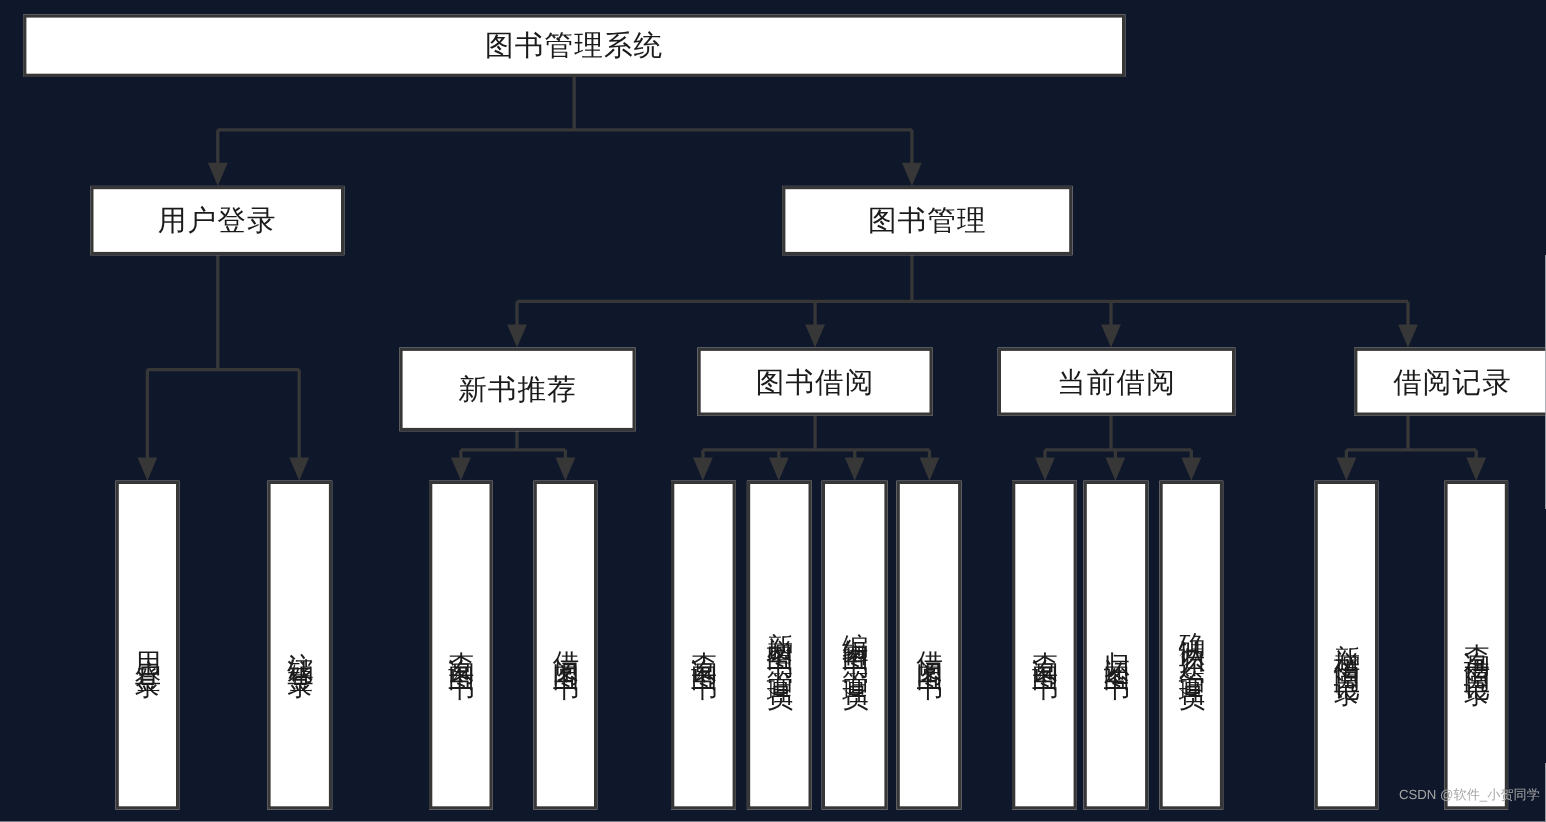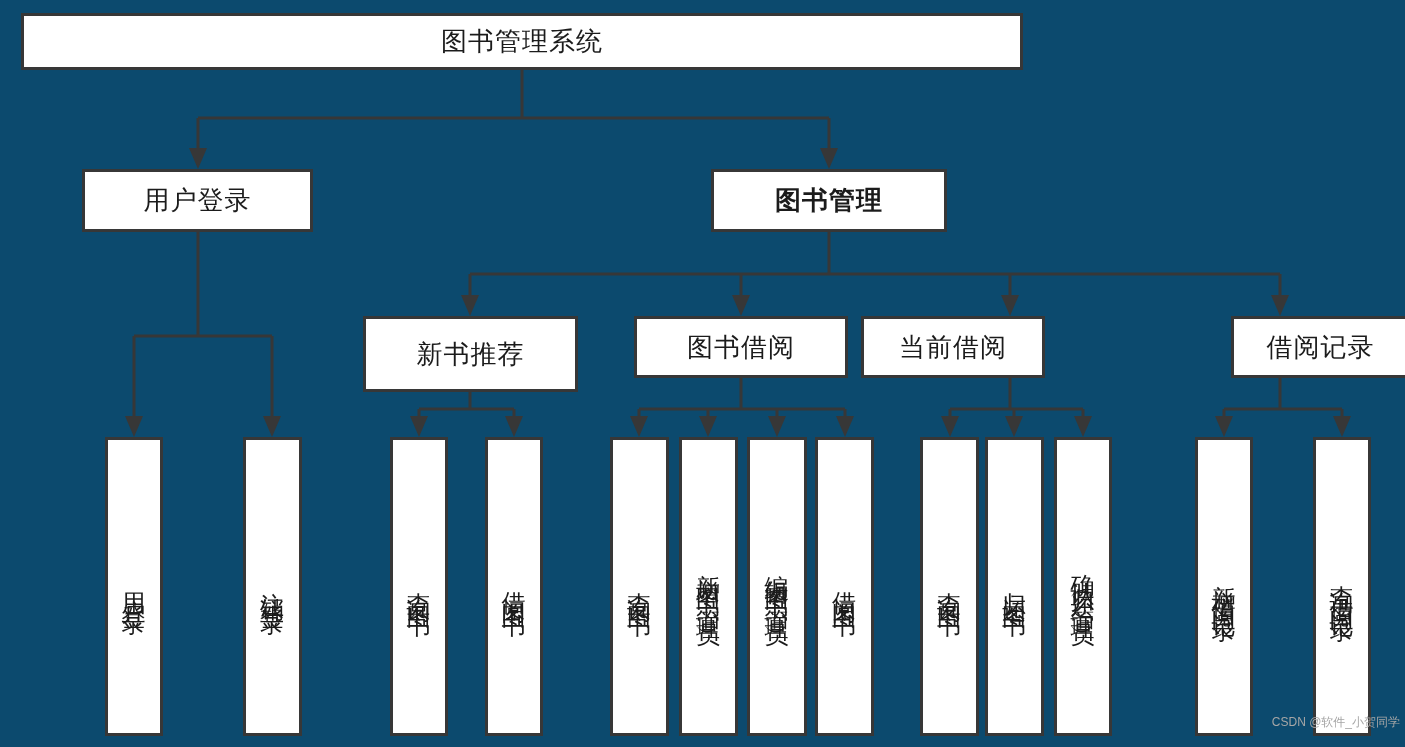--- a/index.html
+++ b/index.html
@@ -1,20 +1,20 @@
 <!DOCTYPE html>
 <html><head>
 <meta charset="utf-8">
 <style>
   html, body { margin: 0; padding: 0; background: #ffffff; }
   #stage {
     position: relative;
     width: 1405px;
     height: 747px;
-    background: #0c4a6e;
+    background: #0f172a;
     font-family: "Liberation Sans", sans-serif;
     overflow: hidden;
   }
   #connectors {
     position: absolute;
     left: 0; top: 0;
     width: 1405px; height: 747px;
   }
   .node {
     position: absolute;
@@ -108,31 +108,31 @@
     </g>
   </svg>
 
   <div class="node" style="left:21px; top:13px; width:1002px; height:57px;">
     <span class="h-label">图书管理系统</span>
   </div>
 
   <div class="node" style="left:82px; top:169px; width:231px; height:63px;">
     <span class="h-label">用户登录</span>
   </div>
-  <div class="node" style="left:711px; top:169px; width:236px; height:63px;font-weight:bold;">
+  <div class="node" style="left:711px; top:169px; width:264px; height:63px;">
     <span class="h-label">图书管理</span>
   </div>
 
   <div class="node" style="left:363px; top:316px; width:215px; height:76px;">
     <span class="h-label">新书推荐</span>
   </div>
   <div class="node" style="left:634px; top:316px; width:214px; height:62px;justify-content:center;">
     <span class="h-label">图书借阅</span>
   </div>
-  <div class="node" style="left:861px; top:316px; width:184px; height:62px;">
+  <div class="node" style="left:907px; top:316px; width:216px; height:62px;">
     <span class="h-label">当前借阅</span>
   </div>
   <div class="node" style="left:1231px; top:316px; width:179px; height:62px;">
     <span class="h-label">借阅记录</span>
   </div>
 
   <div class="node" style="left:105px; top:437px; width:58px; height:299px;">
     <span class="v-label">用户登录</span>
   </div>
   <div class="node" style="left:243px; top:437px; width:59px; height:299px;">

